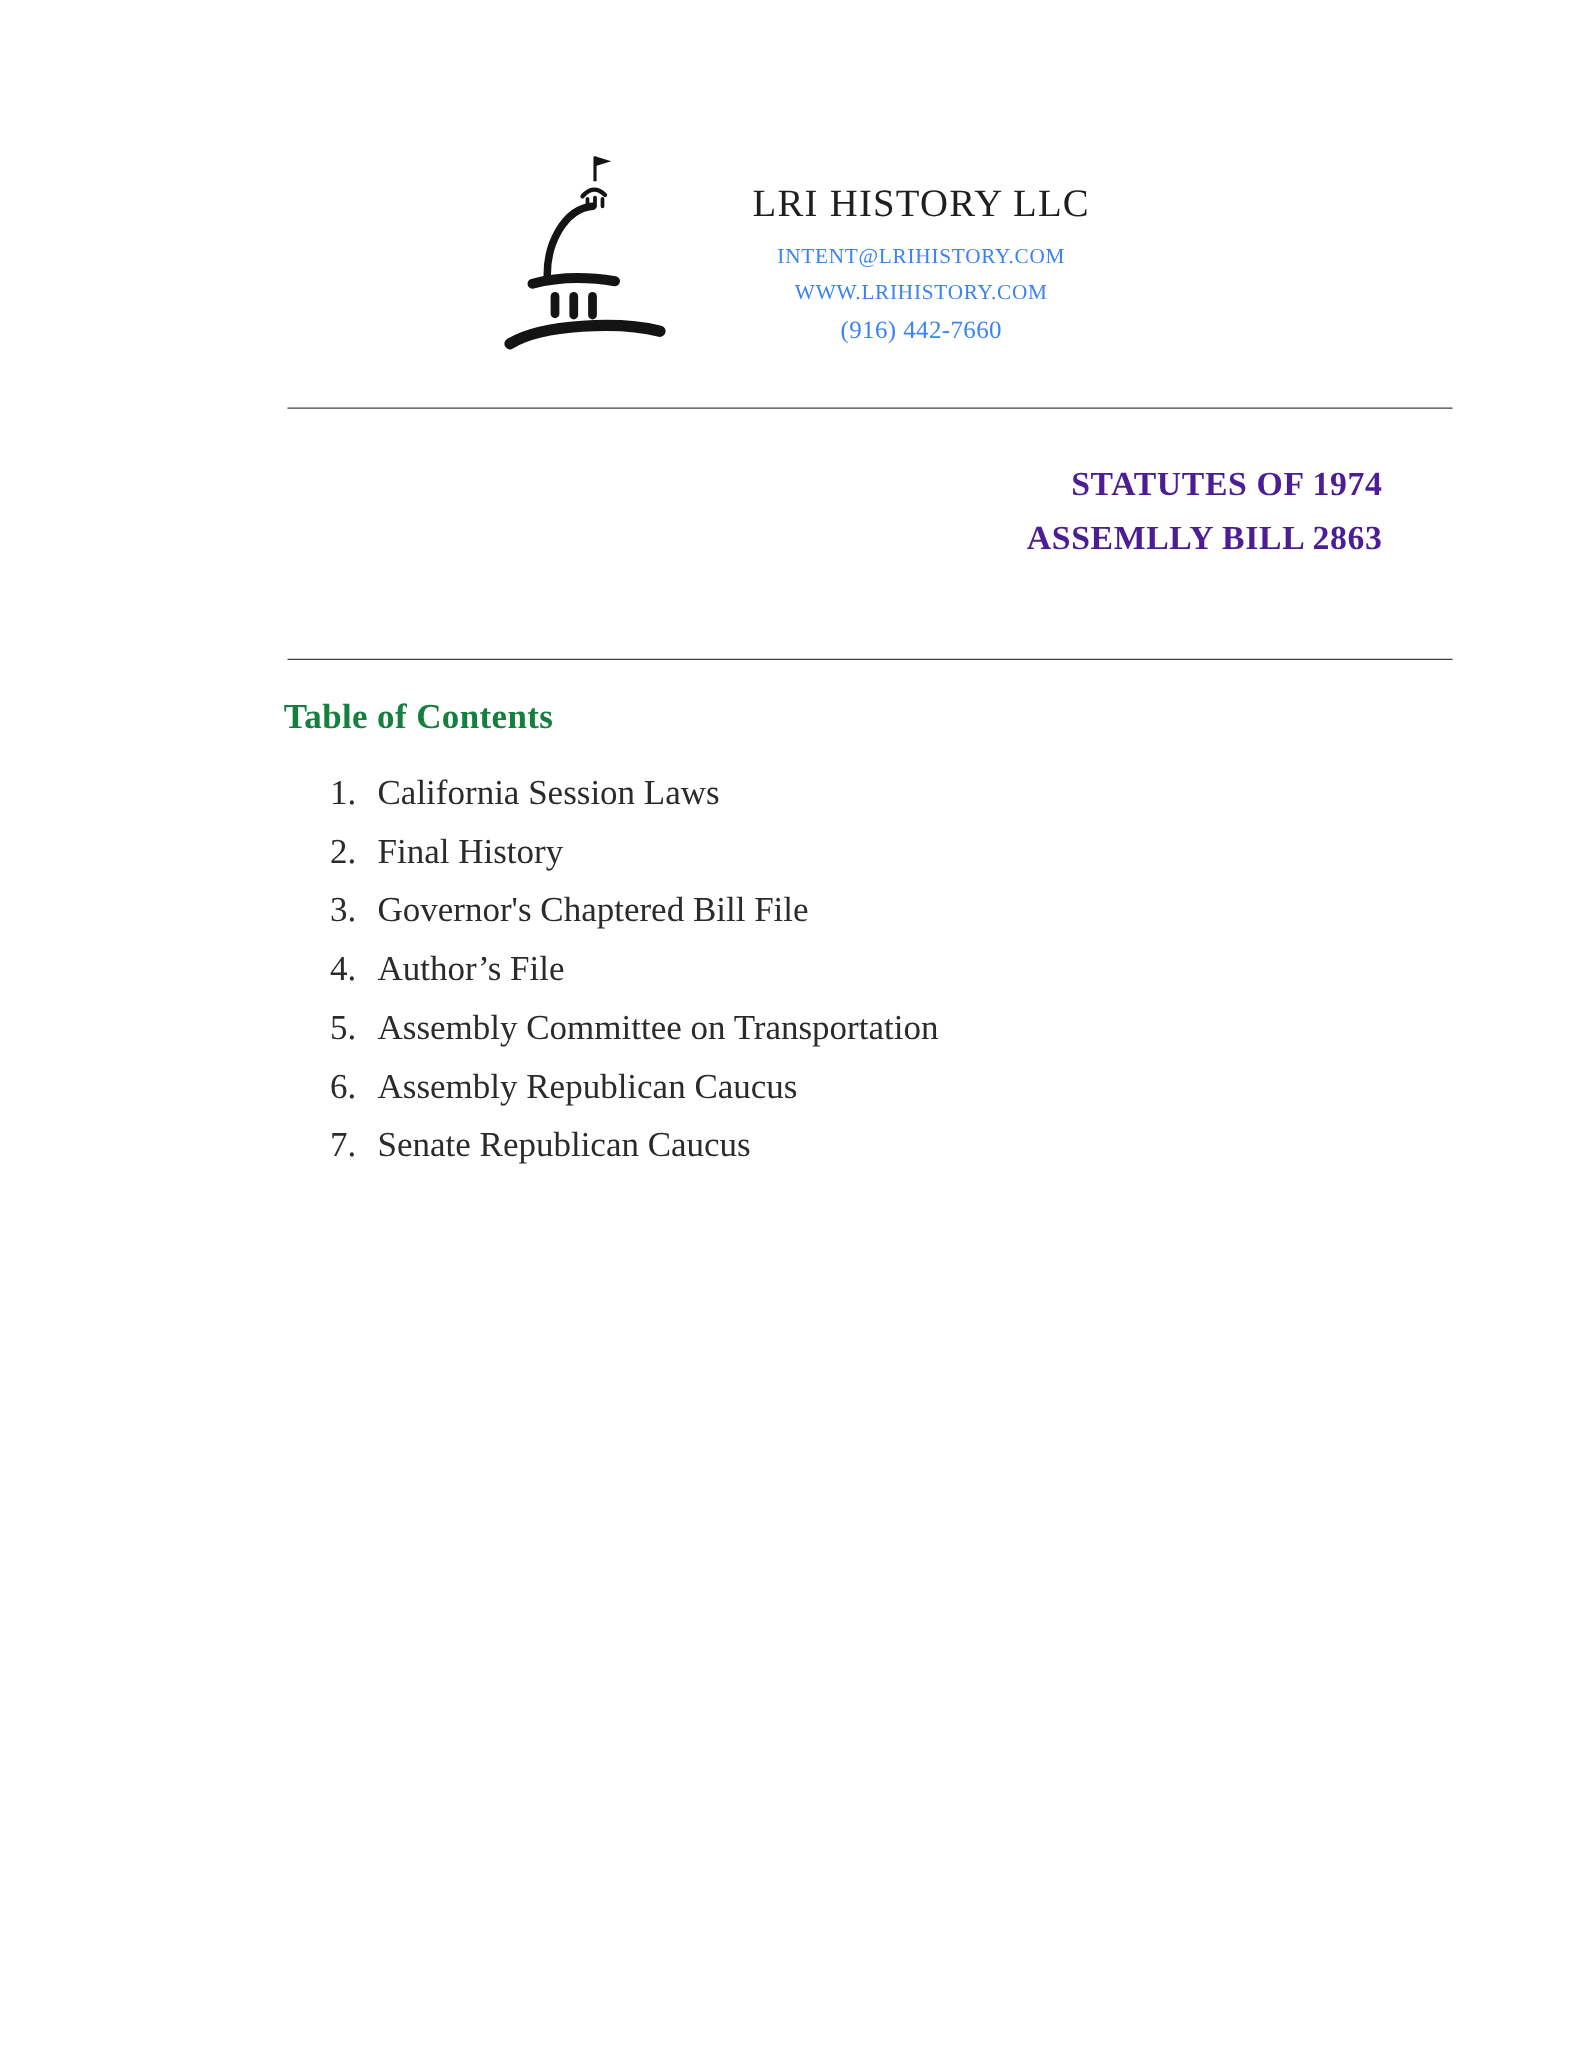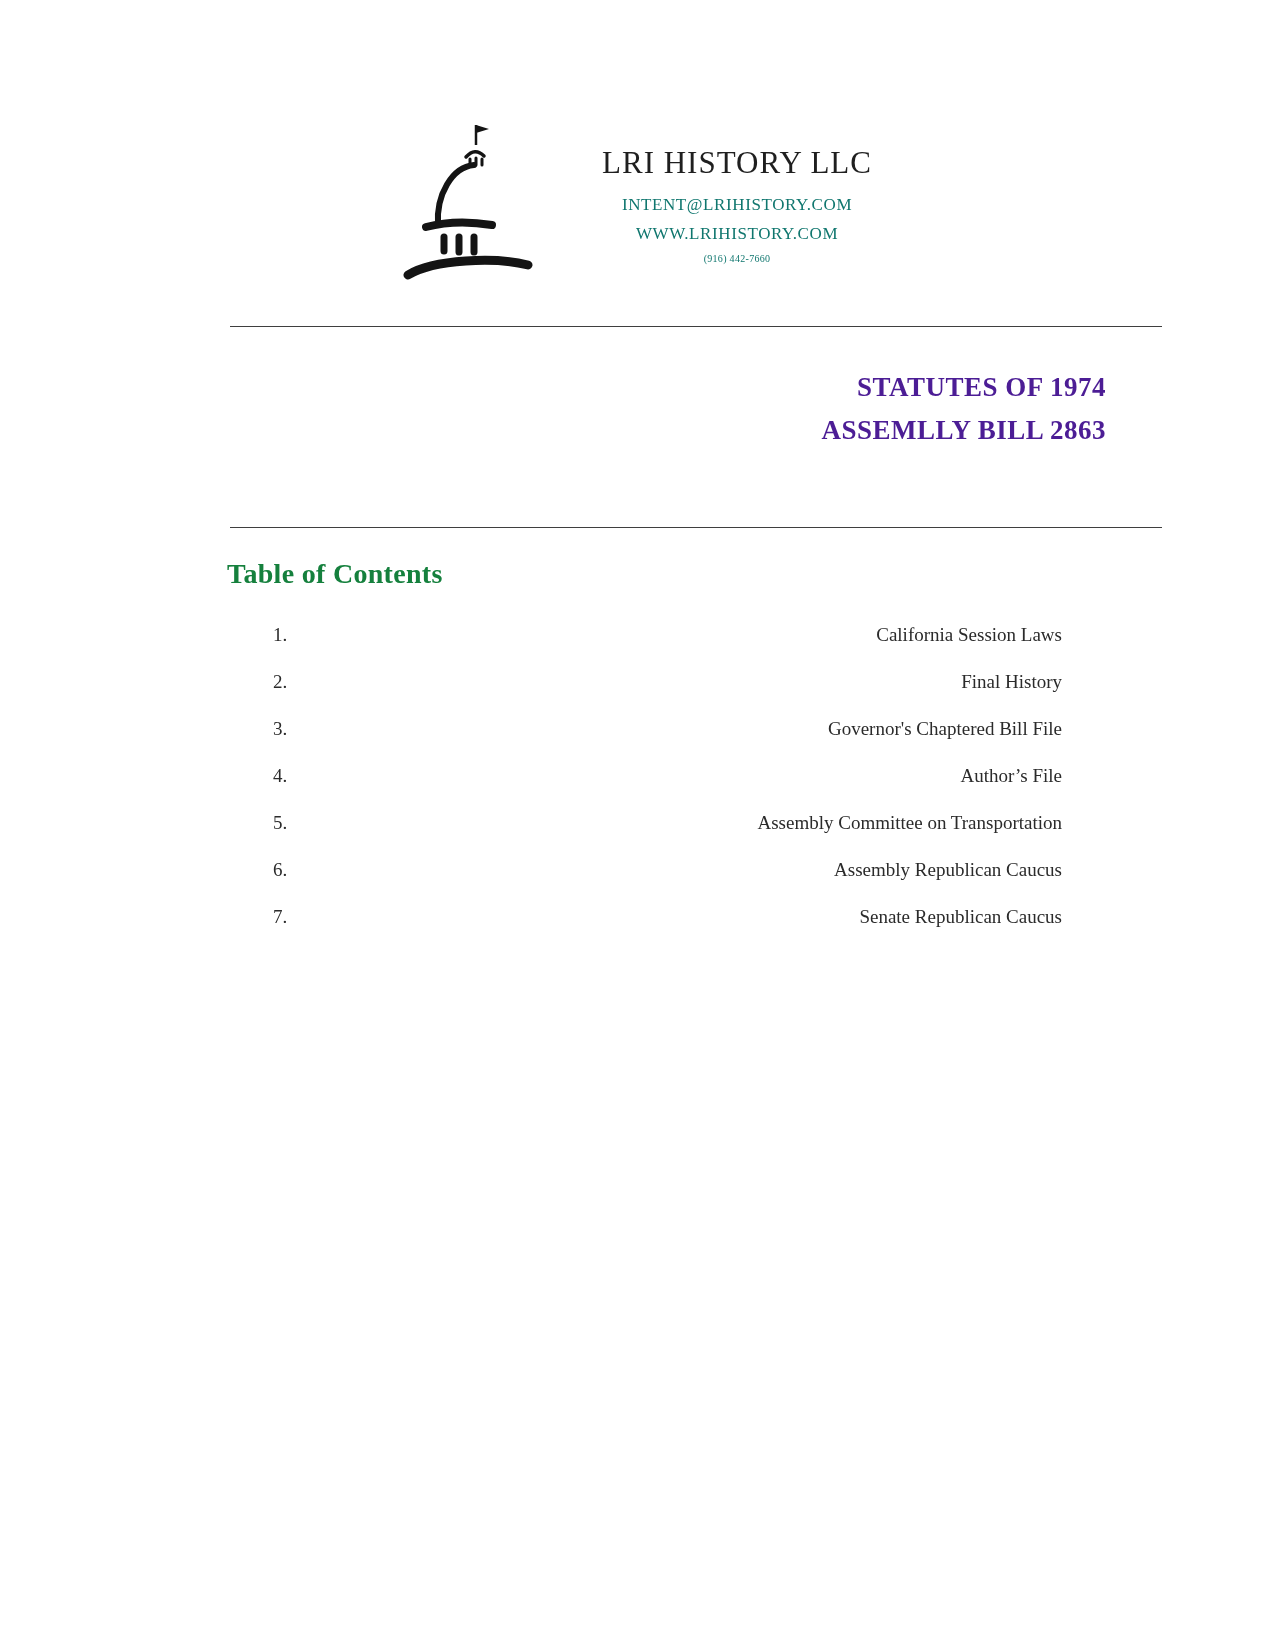--- a/index.html
+++ b/index.html
@@ -39,26 +39,26 @@
   .company-name {
     font-size: 31px;
     letter-spacing: 1px;
     color: #1f1f1f;
     margin-bottom: 14px;
     white-space: nowrap;
   }
   .contact-line {
     font-size: 17px;
     letter-spacing: 0.6px;
-    color: #0f766e;
+    color: #3b82f6;
     margin-bottom: 9px;
     white-space: nowrap;
   }
   .contact-line.phone {
-    font-size: 10px;
+    font-size: 20px;
     letter-spacing: 0.3px;
     font-family: Liberation Serif, serif;
   }
 
   .divider {
     position: absolute;
     left: 120px;
     width: 932px;
     border: 0;
     border-top: 1.5px solid #3f3f3f;
@@ -96,25 +96,24 @@
   .toc-list {
     position: absolute;
     top: 622px;
     left: 152px;
     width: 800px;
     list-style-position: outside;
     padding-left: 30px;
     color: #2b2b2b;
   }
   .toc-list li {
-    font-size: 19px;
+    font-size: 28px;
     margin-bottom: 21px;
     padding-left: 10px;
     line-height: 26px;
-    text-align: right;
   }
 </style>
 </head>
 <body>
 
 <div class="page">
 
   <div class="letterhead">
     <div class="logo">
       <svg viewBox="0 0 150 160" width="150" height="160" xmlns="http://www.w3.org/2000/svg">

